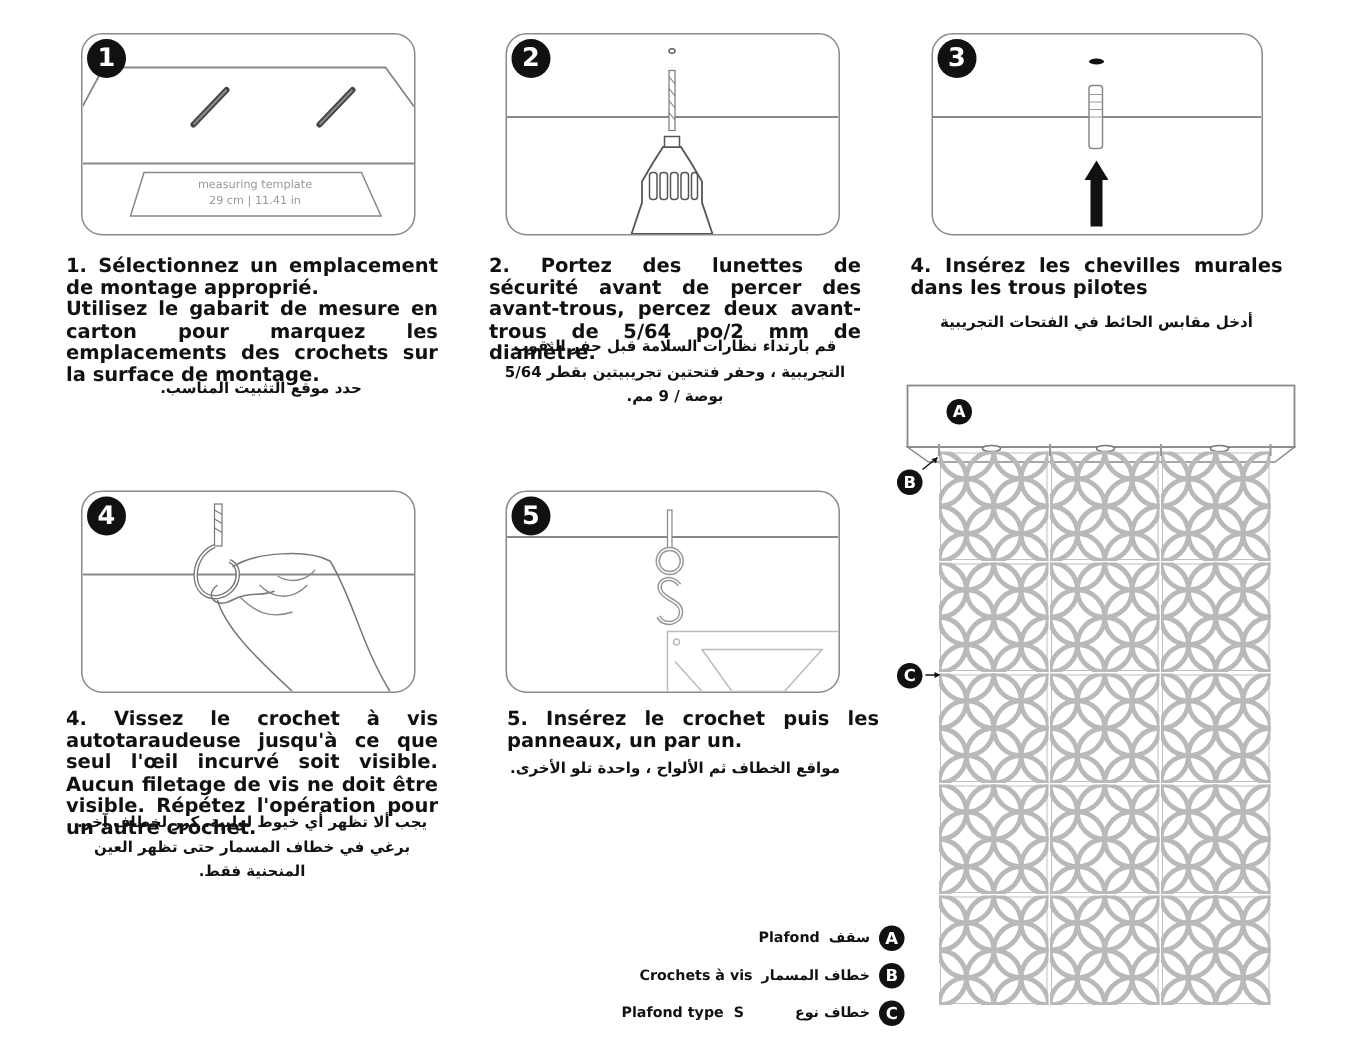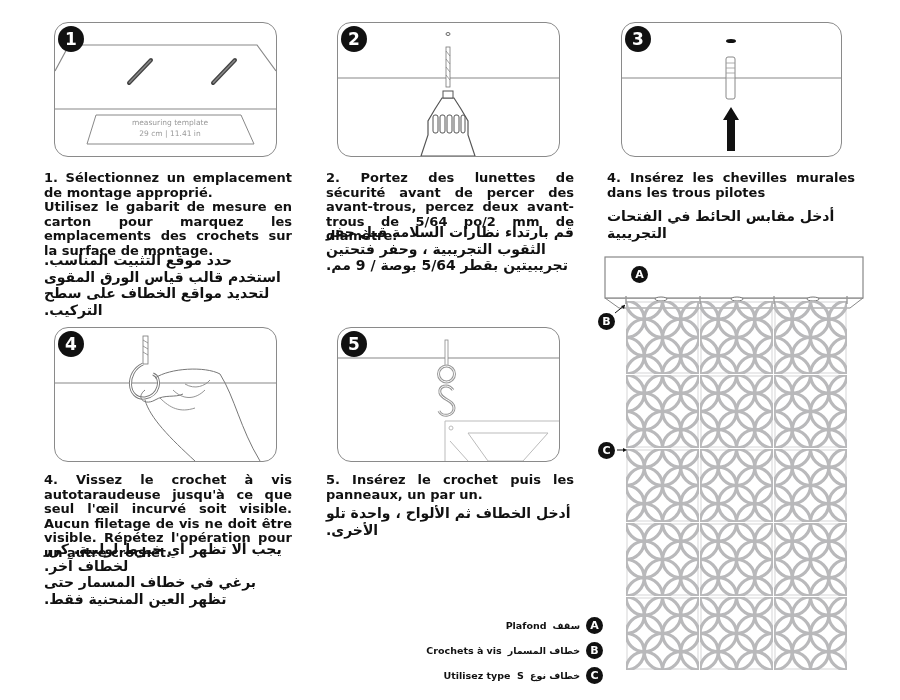--- a/index.html
+++ b/index.html
@@ -1,21 +1,21 @@
 <!DOCTYPE html>
 <html><head>
 <meta charset="utf-8">
 <style>
   html,body{margin:0;padding:0;background:#fff;}
   body{width:900px;height:700px;position:relative;overflow:hidden;font-family:"DejaVu Sans","Liberation Sans",sans-serif;color:#111;}
   .panel{position:absolute;border:1.5px solid #8a8a8a;border-radius:14px;background:#fff;overflow:hidden;}
   .badge{position:absolute;width:26px;height:26px;border-radius:50%;background:#111;color:#fff;font-weight:bold;font-size:17px;display:flex;align-items:center;justify-content:center;font-family:"DejaVu Sans",sans-serif;}
   .panel .badge{left:3px;top:3px;}
   .fr{position:absolute;font-size:13px;font-weight:bold;line-height:14.5px;text-align:justify;}
-  .ar{position:absolute;font-size:14px;font-weight:bold;line-height:16.5px;direction:rtl;text-align:left;}
+  .ar{position:absolute;font-size:10px;font-weight:bold;line-height:16.5px;direction:rtl;text-align:center;}
   .ar div,.fr div{margin:0;}
   .legend-row{position:absolute;display:flex;align-items:center;gap:6px;font-size:9.5px;font-weight:bold;}
   .legend-row .lb{width:17px;height:17px;border-radius:50%;background:#111;color:#fff;font-size:11px;font-weight:bold;display:flex;align-items:center;justify-content:center;}
   .small-badge{position:absolute;width:17px;height:17px;border-radius:50%;background:#111;color:#fff;font-size:11px;font-weight:bold;display:flex;align-items:center;justify-content:center;}
   svg{display:block;}
 </style>
 </head>
 <body>
 
 <div class="panel" style="left:54px;top:22px;width:221px;height:133px;">
@@ -113,21 +113,20 @@
   </svg>
   <div class="badge">5</div>
 </div>
 
 <div class="fr" style="left:44px;top:171px;width:248px;">
   <div>1. Sélectionnez un emplacement de montage approprié.</div>
   <div>Utilisez le gabarit de mesure en carton pour marquez les emplacements des crochets sur la surface de montage.</div>
 </div>
 <div class="ar" style="left:44px;top:252px;width:260px;">
   <div>حدد موقع التثبيت المناسب.</div>
-  <div>استخدم قالب قياس الورق المقوى لتحديد مواقع الخطاف على سطح التركيب.</div>
 </div>
 
 <div class="fr" style="left:326px;top:171px;width:248px;">
   <div>2. Portez des lunettes de sécurité avant de percer des avant-trous, percez deux avant-trous de 5/64 po/2 mm de diamètre.</div>
 </div>
 <div class="ar" style="left:326px;top:224px;width:248px;">
   <div>قم بارتداء نظارات السلامة قبل حفر الثقوب التجريبية ، وحفر فتحتين تجريبيتين بقطر 5/64 بوصة / 9 مم.</div>
 </div>
 
 <div class="fr" style="left:607px;top:171px;width:248px;">
@@ -138,25 +137,25 @@
 </div>
 
 <div class="fr" style="left:44px;top:473px;width:248px;">
   <div>4. Vissez le crochet à vis autotaraudeuse jusqu'à ce que seul l'œil incurvé soit visible. Aucun filetage de vis ne doit être visible. Répétez l'opération pour un autre crochet.</div>
 </div>
 <div class="ar" style="left:44px;top:541px;width:248px;">
   <div>يجب ألا تظهر أي خيوط لولبية. كرر لخطاف آخر.</div>
   <div>برغي في خطاف المسمار حتى تظهر العين المنحنية فقط.</div>
 </div>
 
-<div class="fr" style="left:326px;top:473px;width:248px;">
+<div class="fr" style="left:338px;top:473px;width:248px;">
   <div>5. Insérez le crochet puis les panneaux, un par un.</div>
 </div>
 <div class="ar" style="left:326px;top:505px;width:248px;">
-  <div>أدخل الخطاف ثم الألواح ، واحدة تلو الأخرى.</div>
+  <div>مواقع الخطاف ثم الألواح ، واحدة تلو الأخرى.</div>
 </div>
 
 <div style="position:absolute;left:595px;top:250px;width:280px;height:430px;">
   <svg width="280" height="430" id="diagram-svg">
 
     <g>
       <polygon points="10,48 268,48 255,58 24,58" fill="#fff" stroke="#888" stroke-width="1"></polygon>
       <rect x="10" y="7" width="258" height="41" fill="#fff" stroke="#888" stroke-width="1.2"></rect>
       <ellipse cx="66" cy="49" rx="6" ry="2" fill="#fff" stroke="#777"></ellipse>
       <ellipse cx="142" cy="49" rx="6" ry="2" fill="#fff" stroke="#777"></ellipse>
@@ -483,16 +482,16 @@
   <span>Plafond</span>
   <span style="direction:rtl;">سقف</span>
   <span class="lb">A</span>
 </div>
 <div class="legend-row" style="right:297px;top:642px;">
   <span>Crochets à vis</span>
   <span style="direction:rtl;">خطاف المسمار</span>
   <span class="lb">B</span>
 </div>
 <div class="legend-row" style="right:297px;top:667px;">
-  <span style="white-space:pre;">Utilisez type  S</span>
-  <span style="direction:rtl;">خطاف نوع</span>
+  <span style="white-space:pre;">Plafond type  S</span>
+  <span style="direction:rtl;margin-left:28px;">خطاف نوع</span>
   <span class="lb">C</span>
 </div>
 
 </body></html>

